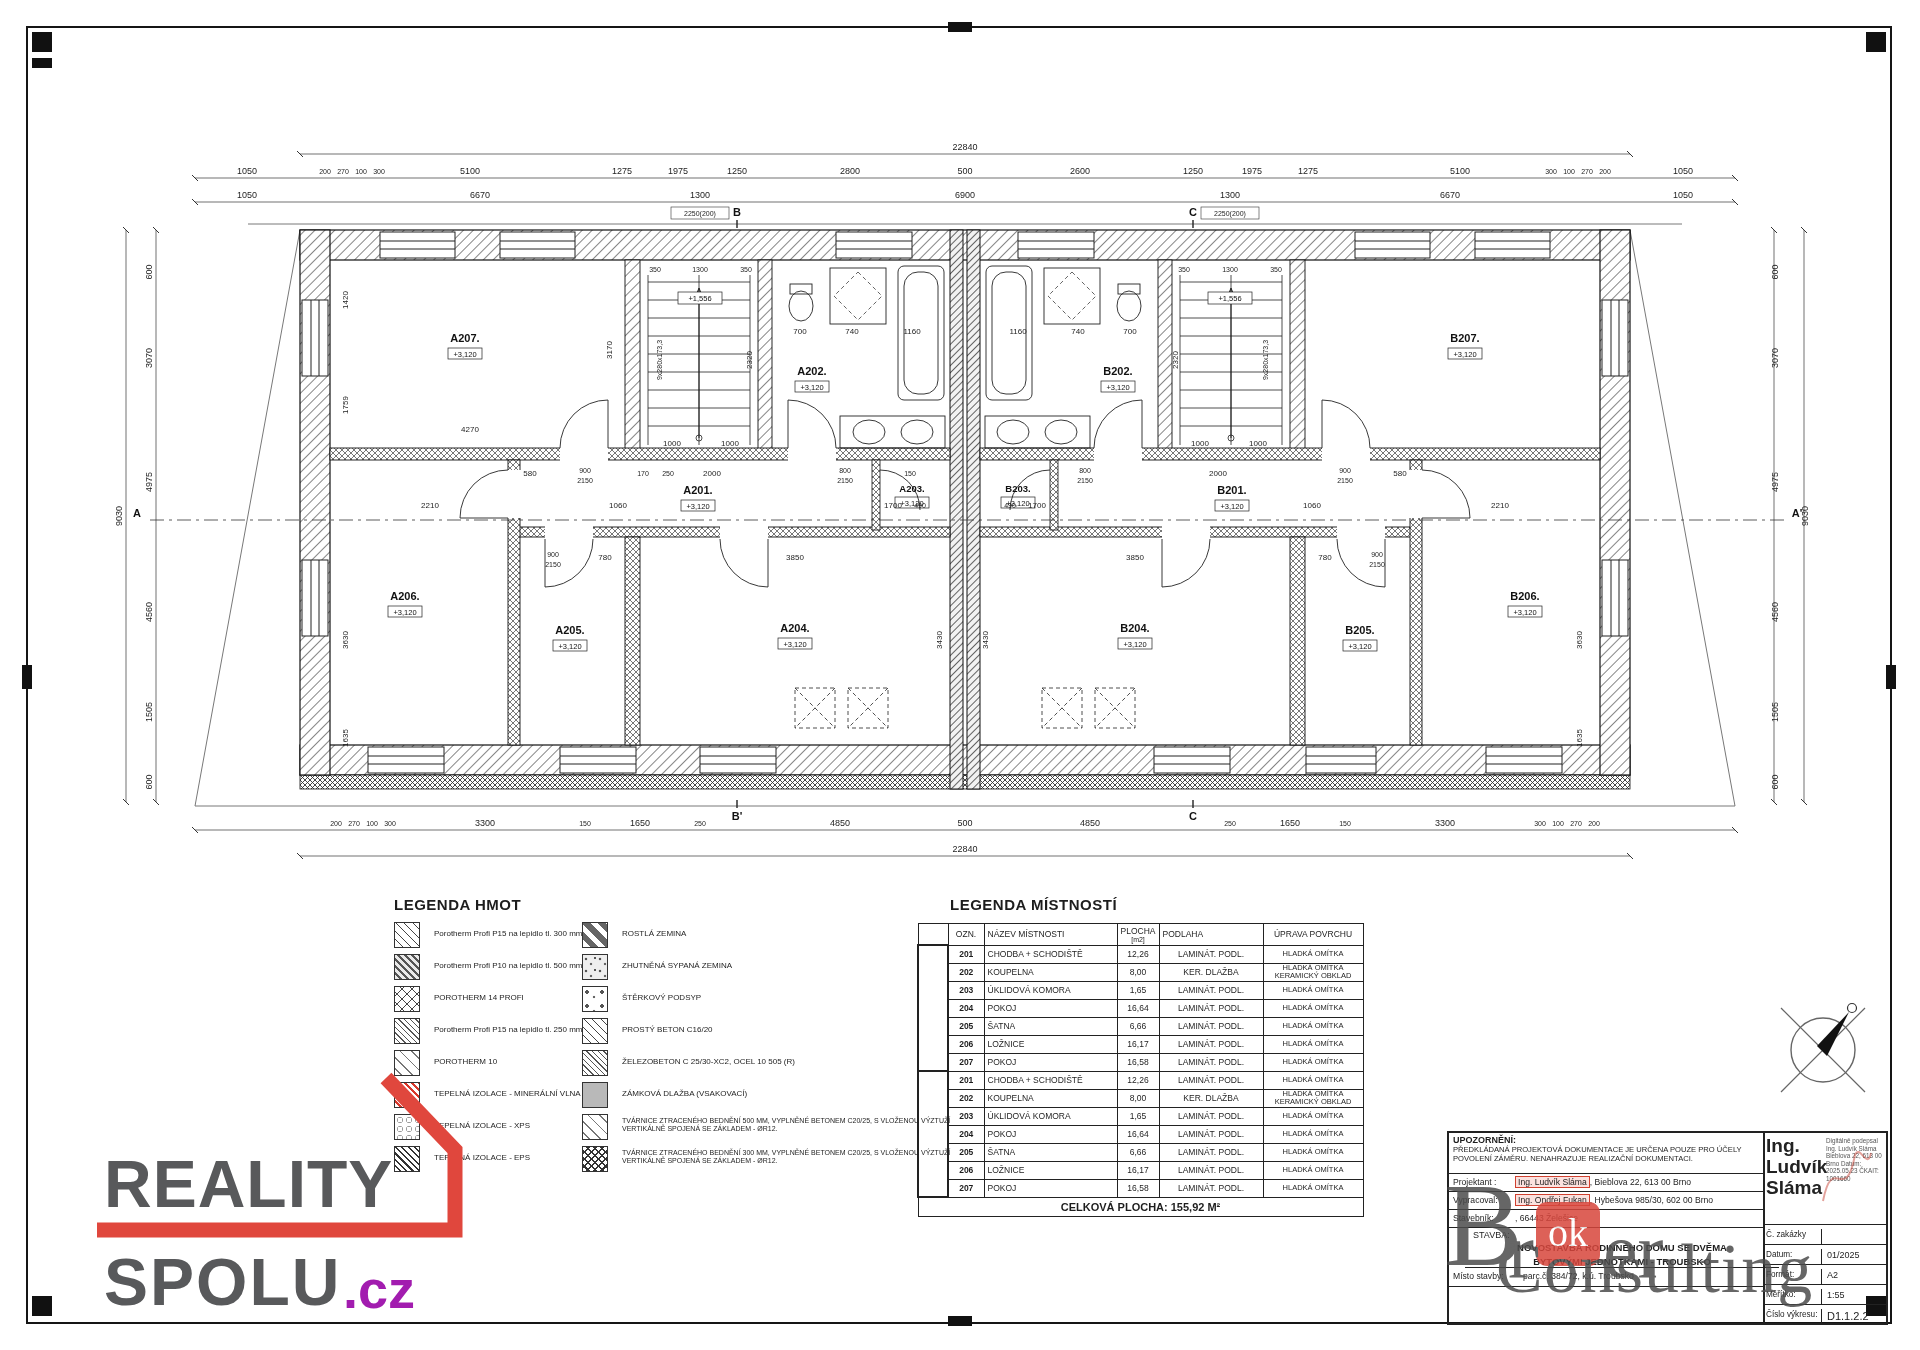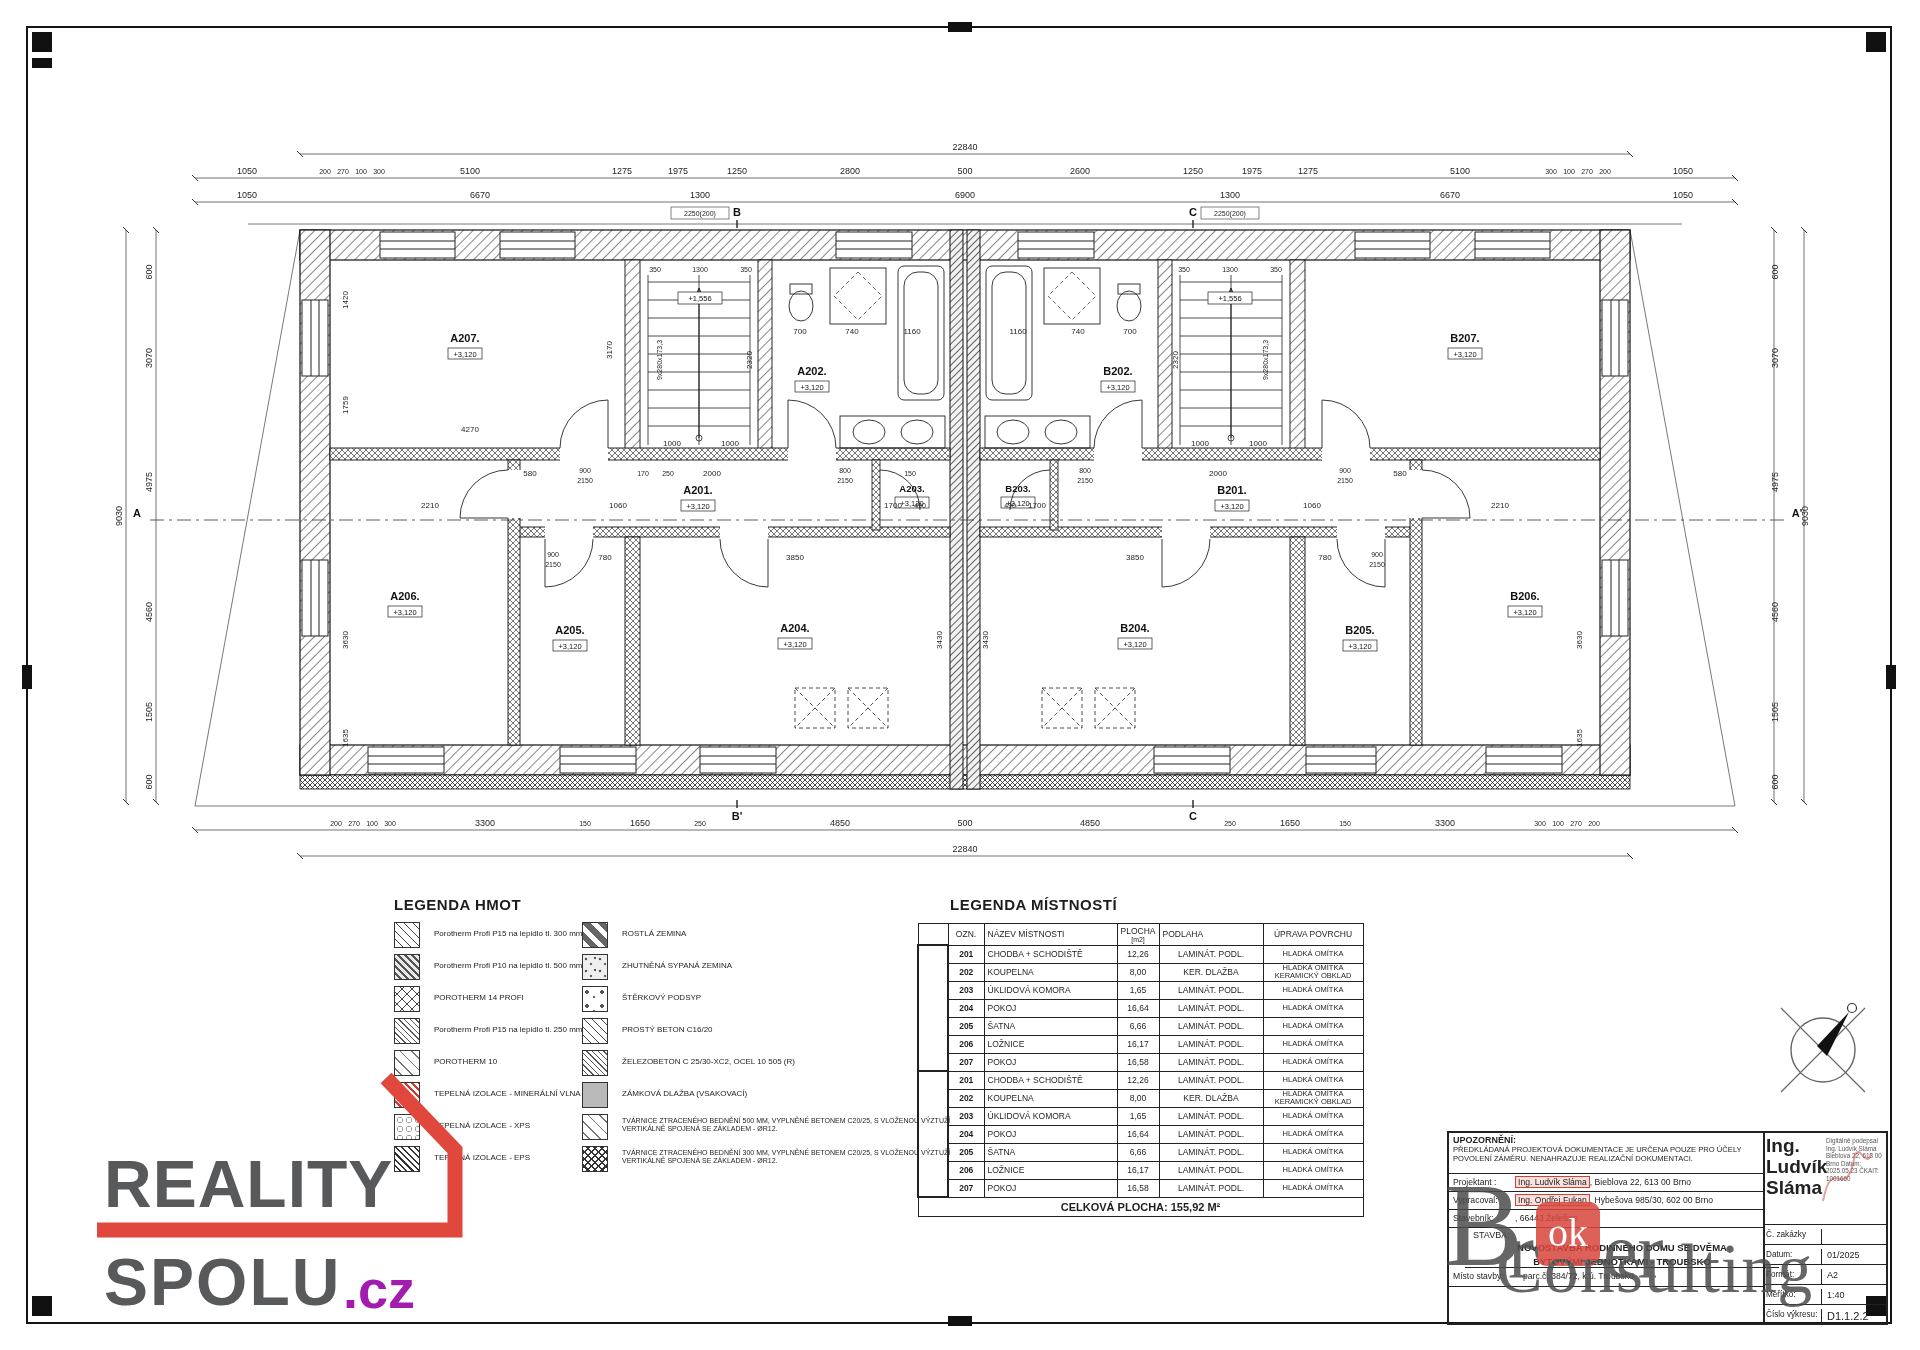--- a/index.html
+++ b/index.html
@@ -717,21 +717,21 @@
       <div class="tb-prow" style="top:112px;">
           <span class="pl">Datum:</span>
           <span class="pv">01/2025</span>
         </div>
       <div class="tb-prow" style="top:132px;">
           <span class="pl">Formát:</span>
           <span class="pv">A2</span>
         </div>
       <div class="tb-prow" style="top:152px;">
           <span class="pl">Měřítko:</span>
-          <span class="pv">1:40</span>
+          <span class="pv">1:55</span>
         </div>
       <div class="tb-prow" style="top:172px;border-bottom:none;">
           <span class="pl">Číslo výkresu:</span>
           <span class="pv big">D1.1.2.2</span>
         </div>
     </div>
   </div>
 
   <div class="abs" id="logo-reality">
     <svg width="430" height="280" style="position:absolute;left:0;top:0;">

